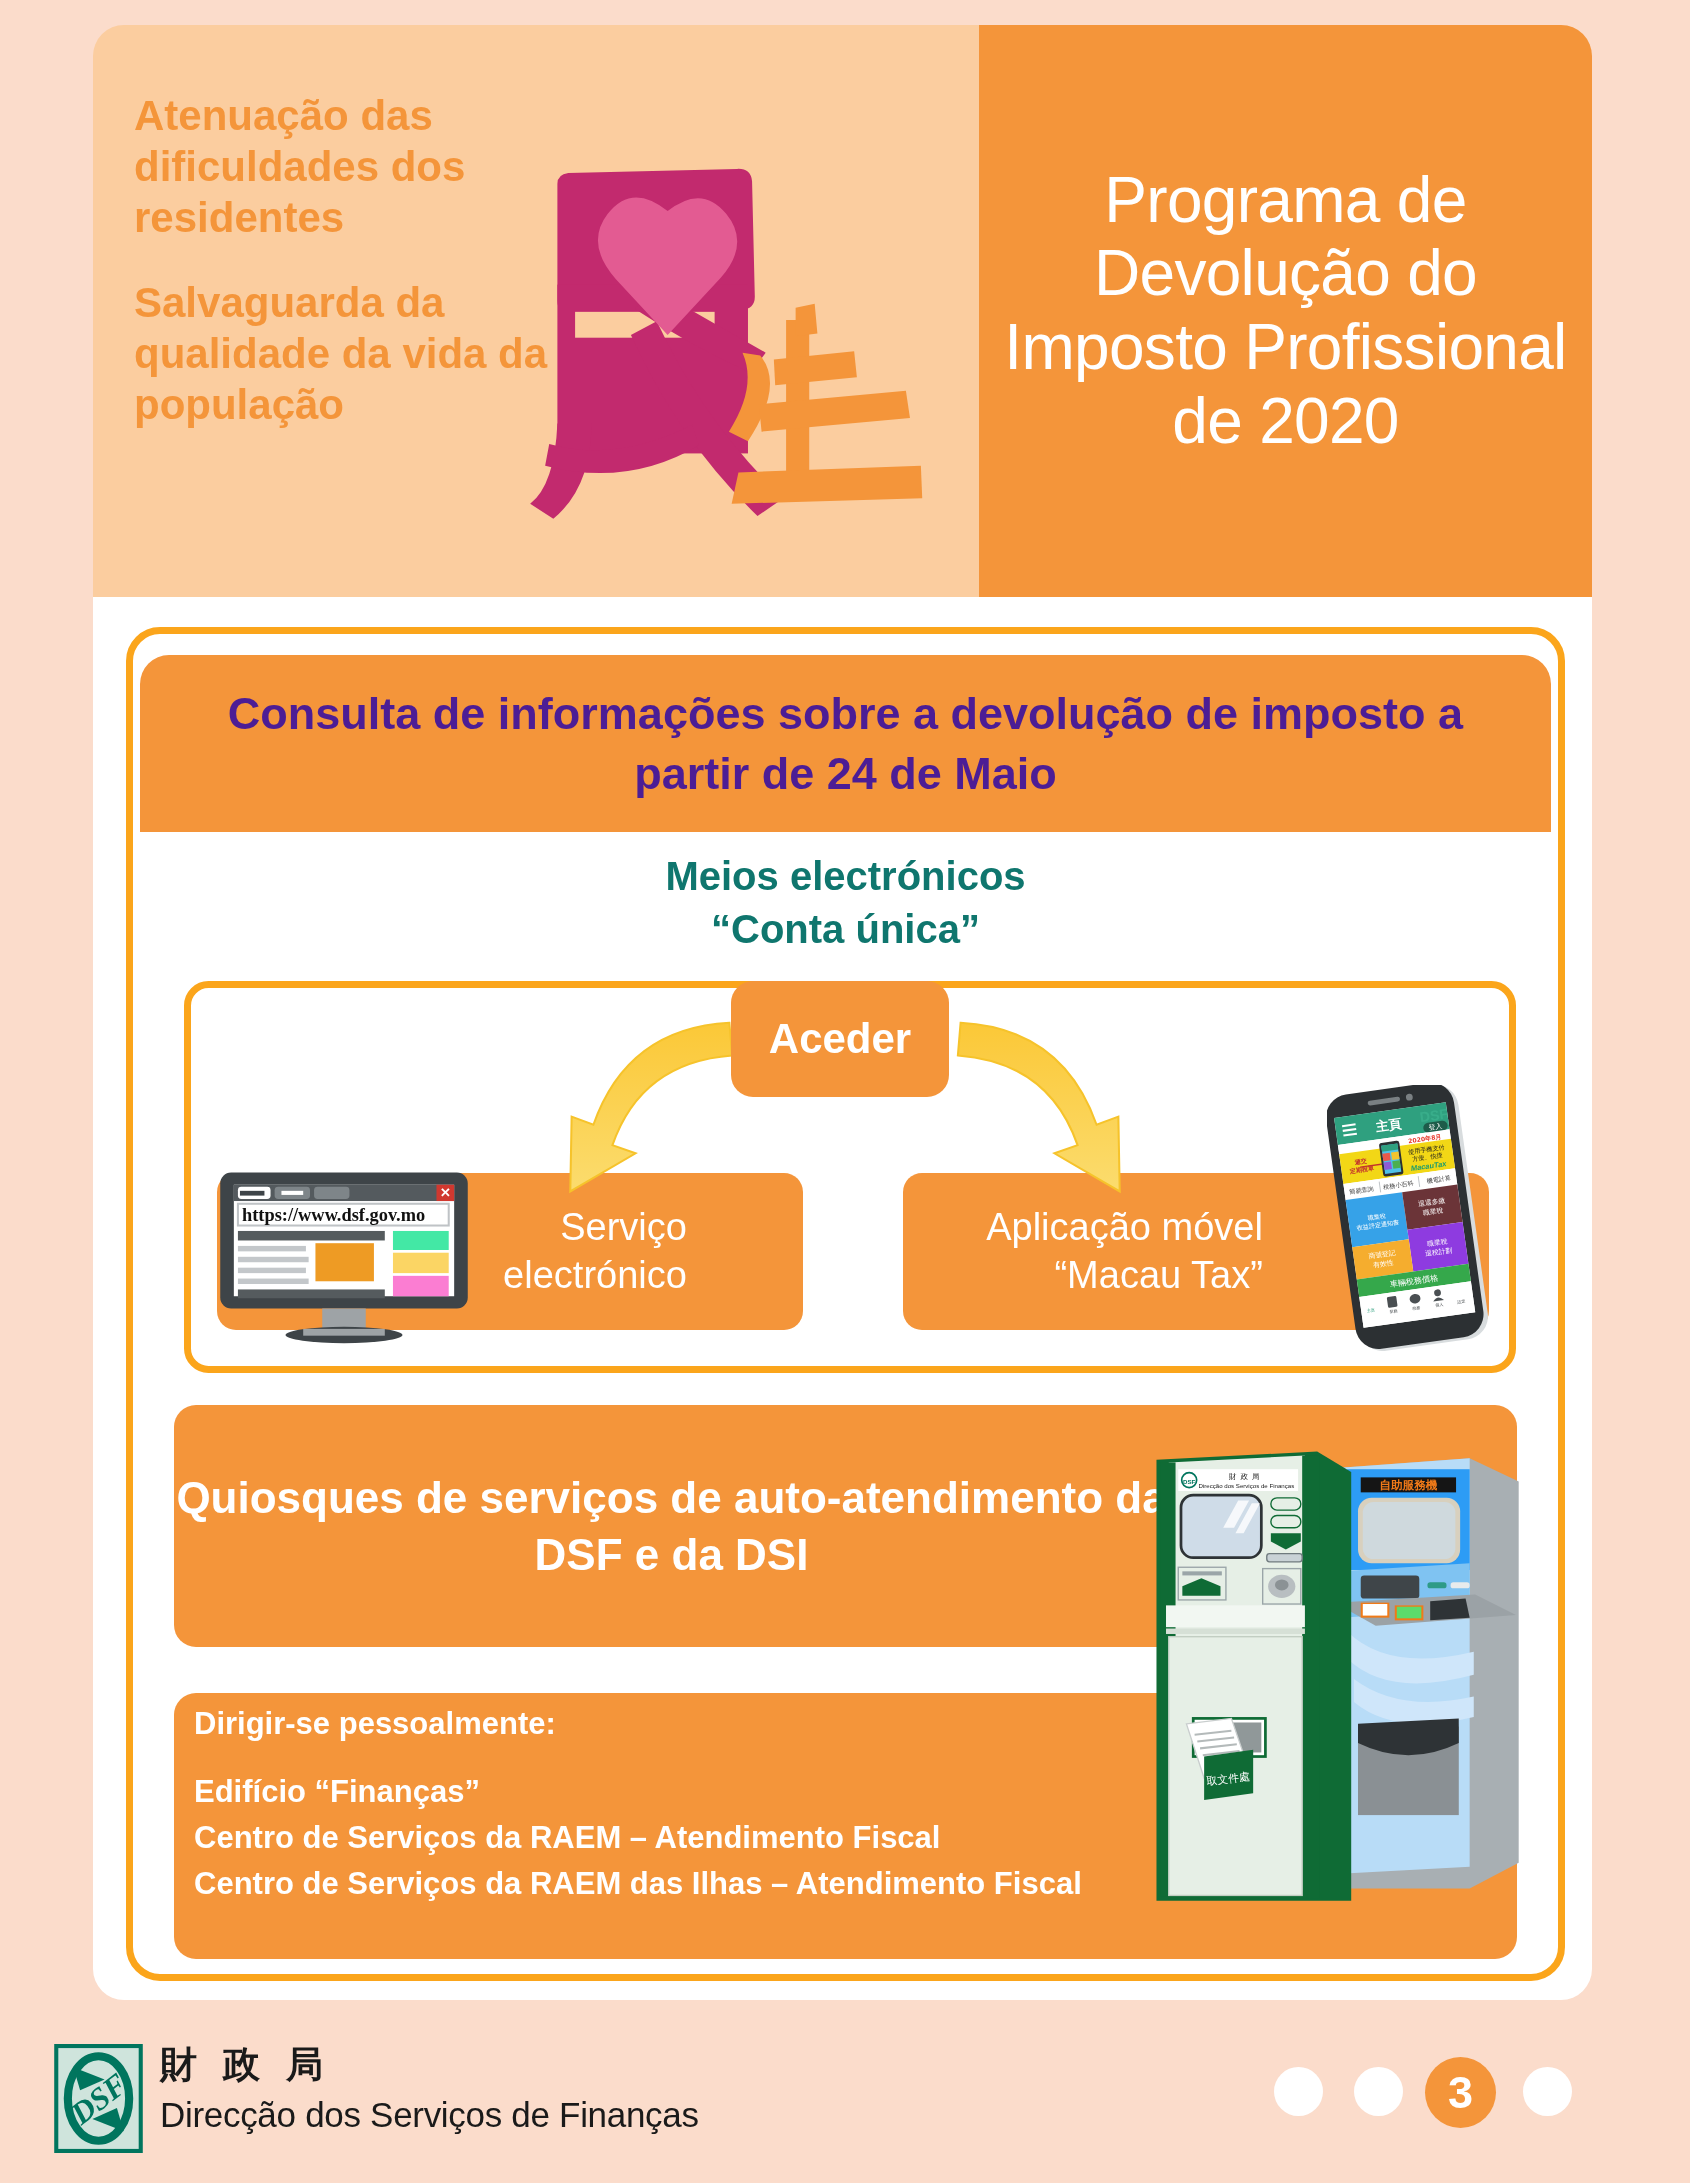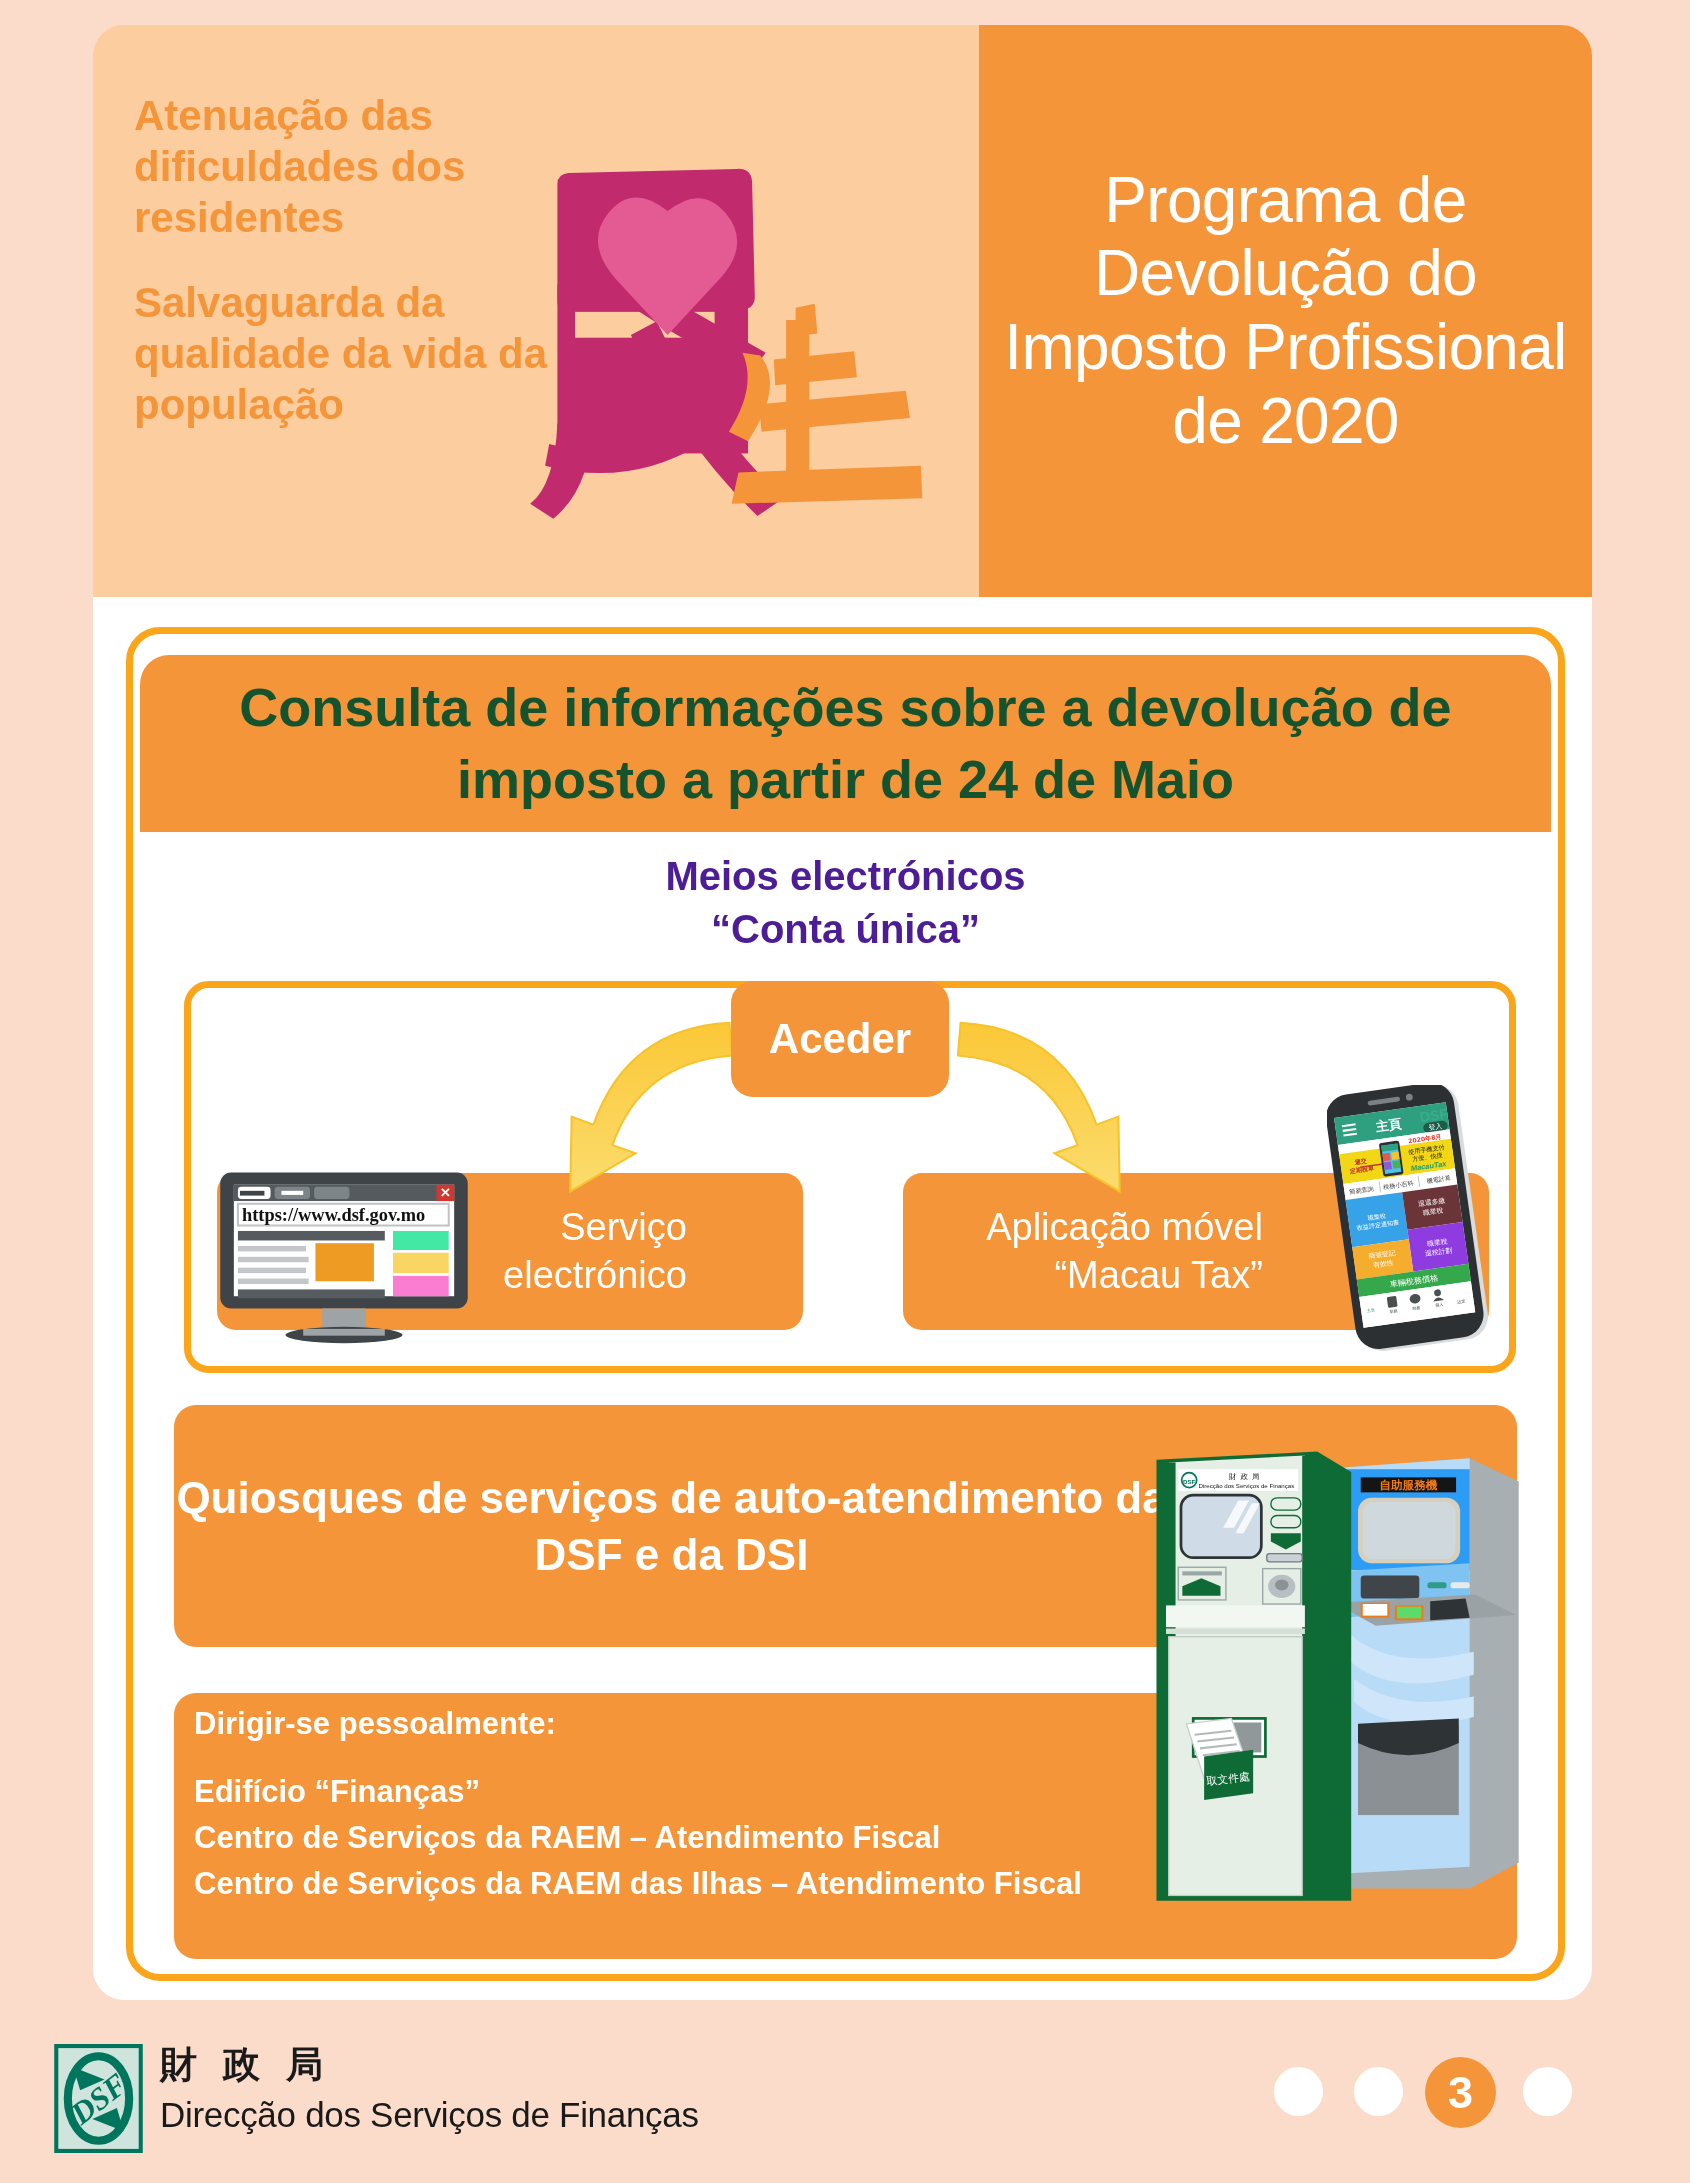--- a/index.html
+++ b/index.html
@@ -46,28 +46,28 @@
     border: 7.5px solid #FBA51B; border-radius: 34px;
   }
 
   
   .banner {
     position: absolute; left: 140px; top: 655px; width: 1411px; height: 177px;
     background: #F4953A; border-radius: 29px 29px 0 0;
     display: flex; align-items: center; justify-content: center;
   }
   .banner-text {
-    color: #14532d; font-size: 54px; font-weight: bold; line-height: 1.33;
+    color: #4c1d95; font-size: 45px; font-weight: bold; line-height: 1.33;
     text-align: center; width: 94%;
   }
 
   
   .section-heading {
     position: absolute; left: 140px; top: 850px; width: 1411px;
-    text-align: center; color: #4c1d95;
+    text-align: center; color: #0f766e;
     font-size: 40px; font-weight: bold; line-height: 1.33;
   }
 
   
   .emeans-box {
     position: absolute; left: 184px; top: 981px; width: 1332px; height: 392px;
     border: 7.5px solid #FBA51B; border-radius: 24.5px; background: #FFFFFF;
   }
 
   .aceder-btn {

